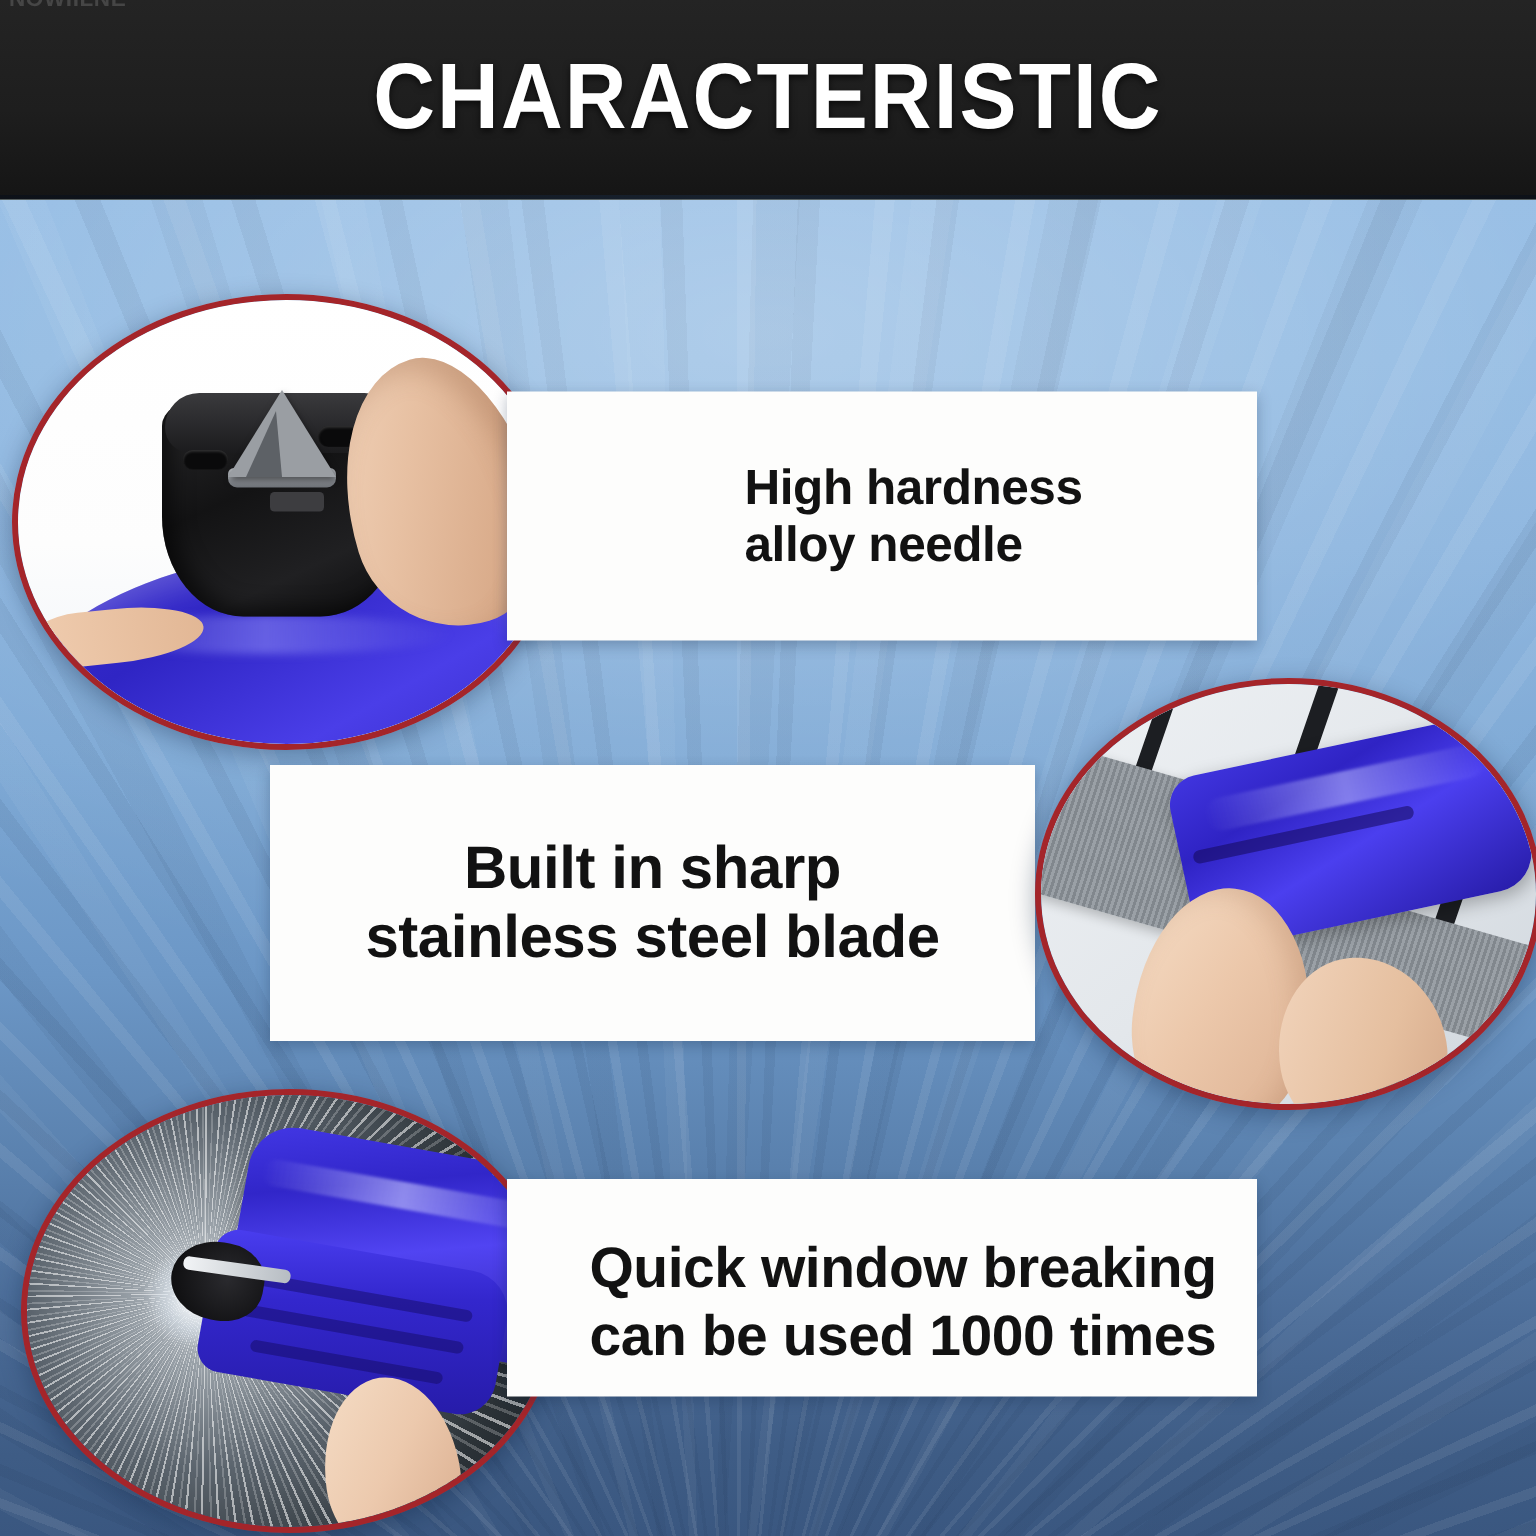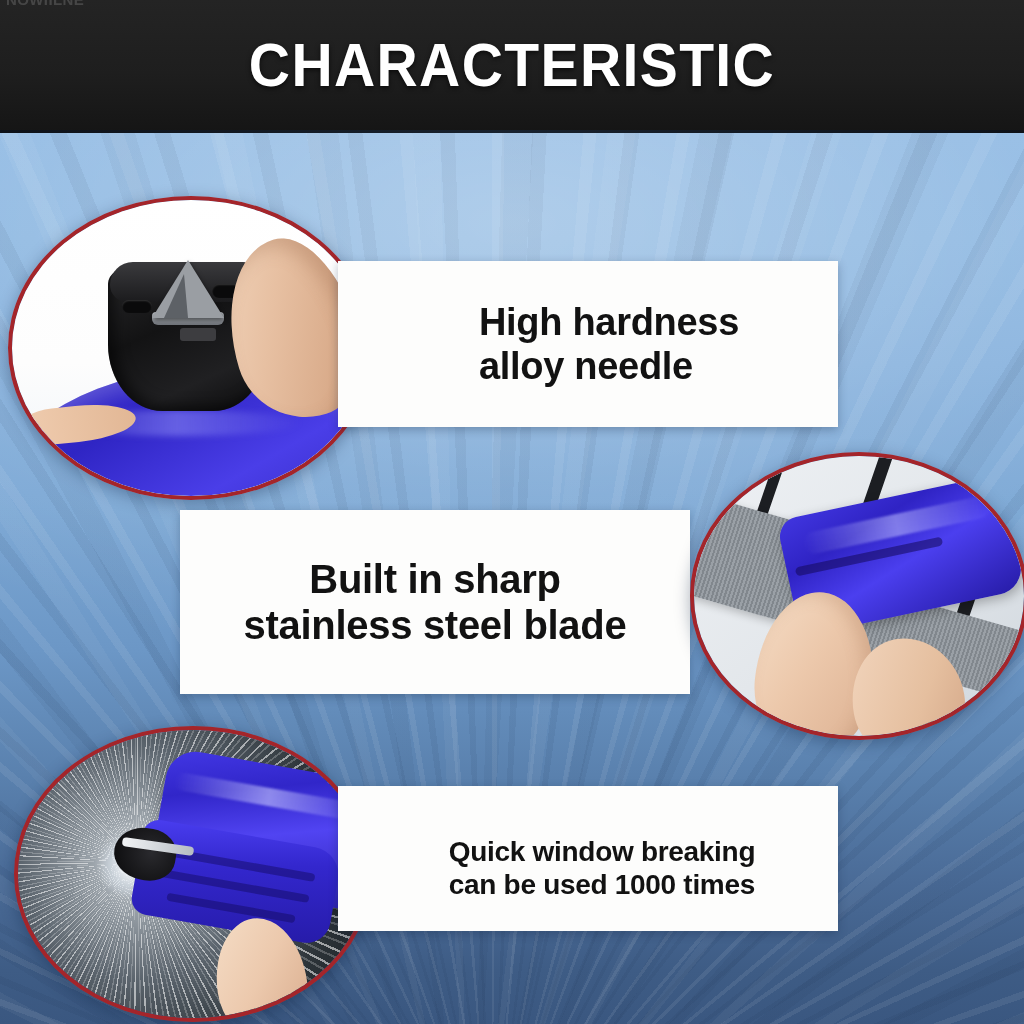--- a/index.html
+++ b/index.html
@@ -118,25 +118,25 @@
   }
   .plate-text {
     color: #121212;
     font-family: "Liberation Sans", sans-serif;
     font-weight: 700;
     line-height: 1.16;
     letter-spacing: -0.3px;
     white-space: pre-line;
   }
   #plate-1 { left: 338px; top: 261px; width: 500px; height: 166px; }
-  #plate-1 .plate-text { font-size: 38px; padding-left: 42px; text-align: left; }
+  #plate-1 .plate-text { font-size: 33px; padding-left: 42px; text-align: left; }
   #plate-2 { left: 180px; top: 510px; width: 510px; height: 184px; }
   #plate-2 .plate-text { font-size: 40px; }
   #plate-3 { left: 338px; top: 786px; width: 500px; height: 145px; }
-  #plate-3 .plate-text { font-size: 28px; padding-left: 28px; text-align: left; margin-top: 20px; }
+  #plate-3 .plate-text { font-size: 38px; padding-left: 28px; text-align: left; margin-top: 20px; }
 
   
   .bubble {
     position: absolute;
     border-radius: 50%;
     border: 4px solid #a4252a;
     overflow: hidden;
     box-shadow: 0 4px 16px rgba(10,30,60,0.35);
   }
   .bubble-inner {

